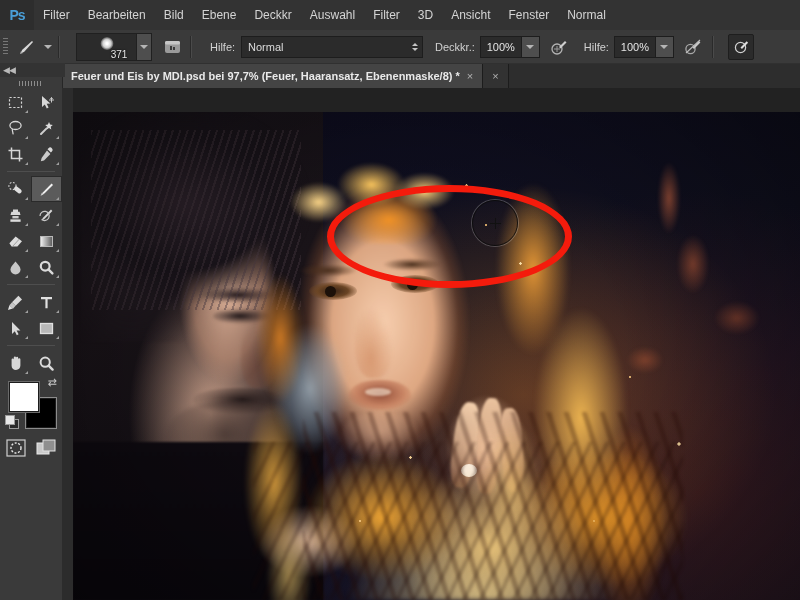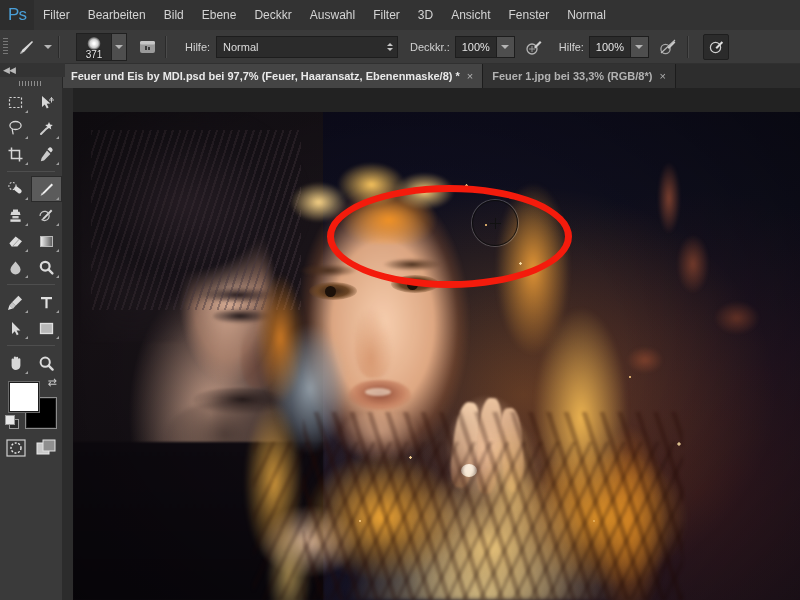--- a/index.html
+++ b/index.html
@@ -13,21 +13,21 @@
   #app{position:relative;width:800px;height:600px;}
 
   
   .menubar{
     position:absolute;left:0;top:0;width:800px;height:30px;
     background:#333333;display:flex;align-items:center;
     border-bottom:1px solid #232323;
   }
   .ps-logo{
     width:34px;height:30px;display:flex;align-items:center;justify-content:center;
-    color:#4a9fd8;font-weight:normal;font-size:17px;letter-spacing:-1px;
+    color:#4a9fd8;font-weight:bold;font-size:14px;letter-spacing:-1px;
     background:#2d2d2d;
   }
   .menu-item{
     padding:0 9px;height:30px;line-height:30px;font-size:12px;color:#d4d4d4;
     white-space:nowrap;cursor:default;
   }
 
   
   .optionsbar{
     position:absolute;left:0;top:30px;width:800px;height:33px;
@@ -50,21 +50,21 @@
   .tri-down{
     width:0;height:0;border-left:4px solid transparent;border-right:4px solid transparent;
     border-top:4px solid #b5b5b5;margin-left:5px;
   }
   .brush-box{
     display:flex;align-items:stretch;height:26px;margin-left:10px;
     border:1px solid #202020;background:#2e2e2e;
   }
   .brush-thumb{
     width:34px;height:26px;position:relative;background:#2b2b2b;
-    display:flex;align-items:flex-end;justify-content:center;
+    display:flex;align-items:flex-end;justify-content:center;padding-left:25px;
   }
   .brush-dot{
     position:absolute;left:50%;top:3px;transform:translateX(-50%);
     width:13px;height:13px;border-radius:50%;
     background:radial-gradient(circle,#ffffff 10%,#cfcfcf 45%,rgba(90,90,90,0) 78%);
   }
   .brush-num{
     position:relative;z-index:2;font-size:10px;color:#e8e8e8;line-height:11px;
     text-shadow:0 0 2px #000;
   }
@@ -445,21 +445,20 @@
     </div>
   </div>
 
   <div class="tabbar">
     <div class="tb-pad"></div>
     <div class="tab active">
       <span>Feuer und Eis by MDI.psd bei 97,7% (Feuer, Haaransatz, Ebenenmaske/8) *</span>
       <span class="x">×</span>
     </div>
     <div class="tab inactive">
-      <span>Feuer 1.jpg bei 33,3% (RGB/8*)</span>
       <span class="x">×</span>
     </div>
     <div class="tabfill"></div>
   </div>
 
   <div class="toolbar">
     <div class="tb-head">
       <span class="chevs">◀◀</span>
     </div>
     <div class="tb-grip">

